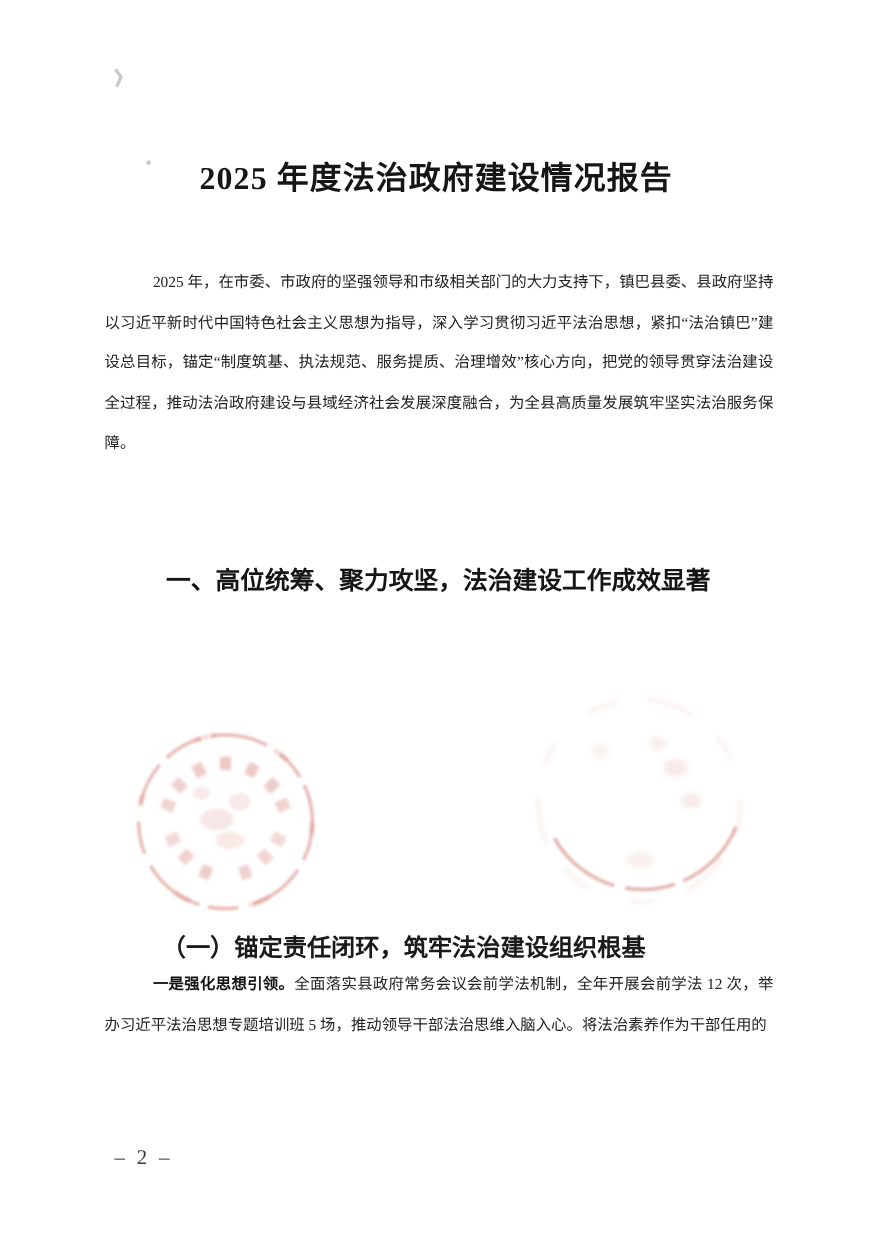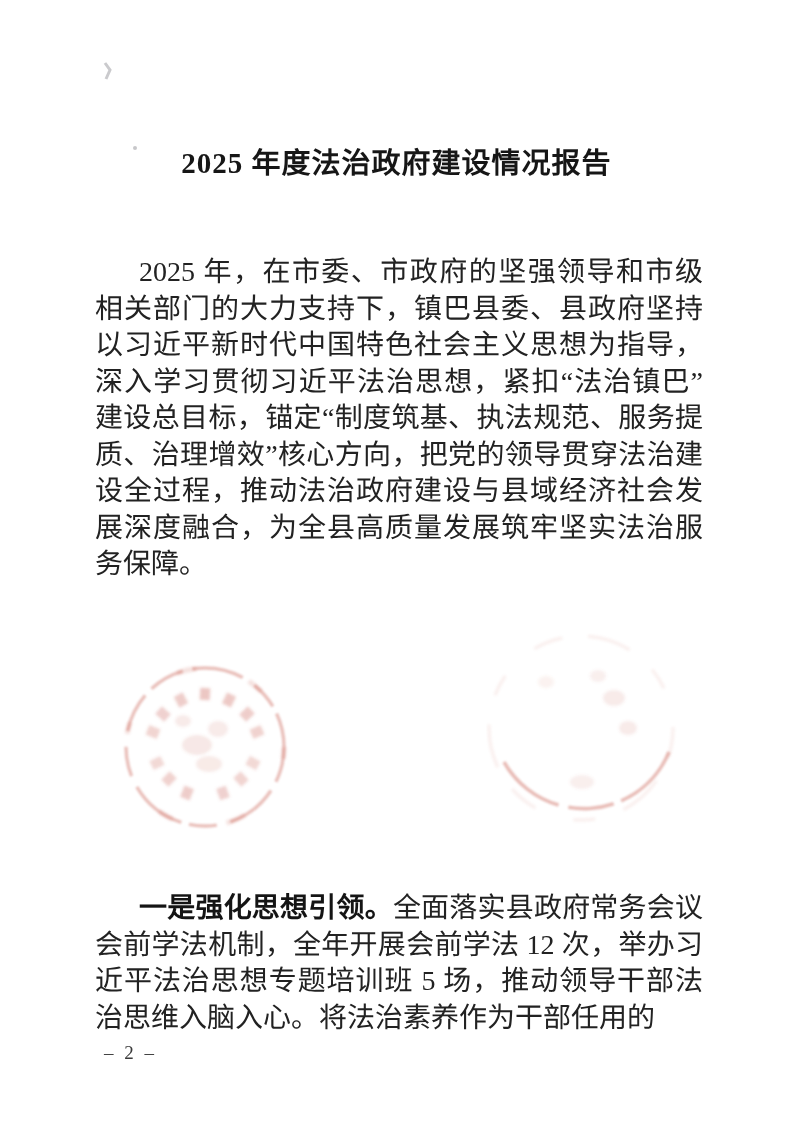--- a/index.html
+++ b/index.html
@@ -21,21 +21,21 @@
     font-size:29px;
     font-weight:bold;
     line-height:46px;
     letter-spacing:1px;
     color:#161616;
   }
   .textblock{
     position:absolute;
     left:95px;
     width:608px;
-    font-size:28px;
+    font-size:14px;
     line-height:36.5px;
     text-align:justify;
     text-justify:inter-ideograph;
     color:#222222;
   }
   .para{ text-indent:44px; }
   .p1{ top:226px; }
   .h1{
     top:487px;
     text-indent:56px;
@@ -88,22 +88,24 @@
 
   <svg class="artifact smudge1" width="14" height="20" viewBox="0 0 14 20">
     <path d="M4 2 L9 9 L5 18" stroke="#b4b4b8" stroke-width="3" fill="none" opacity="0.7"></path>
   </svg>
   <div class="artifact speck1"></div>
 
   <div class="title">2025 年度法治政府建设情况报告</div>
 
   <p class="textblock para p1">2025 年，在市委、市政府的坚强领导和市级相关部门的大力支持下，镇巴县委、县政府坚持以习近平新时代中国特色社会主义思想为指导，深入学习贯彻习近平法治思想，紧扣“法治镇巴”建设总目标，锚定“制度筑基、执法规范、服务提质、治理增效”核心方向，把党的领导贯穿法治建设全过程，推动法治政府建设与县域经济社会发展深度融合，为全县高质量发展筑牢坚实法治服务保障。</p>
 
+  <p class="textblock h1">一、高位统筹、聚力攻坚，法治建设工作成效显著</p>
 
 
+  <p class="textblock h2">（一）锚定责任闭环，筑牢法治建设组织根基</p>
 
   <p class="textblock para p3"><span class="lead">一是强化思想引领。</span><span>全面落实县政府常务会议会前学法机制，全年开展会前学法 12 次，举办习近平法治思想专题培训班 5 场，推动领导干部法治思维入脑入心。将法治素养作为干部任用的</span></p>
 
   <svg class="seal seal-left" width="178" height="178" viewBox="0 0 178 178">
     <defs>
       <filter id="blurA" x="-30%" y="-30%" width="160%" height="160%">
           <feGaussianBlur stdDeviation="0.9"></feGaussianBlur>
         </filter>
       <filter id="blurB" x="-60%" y="-60%" width="220%" height="220%">
           <feGaussianBlur stdDeviation="1.6"></feGaussianBlur>

